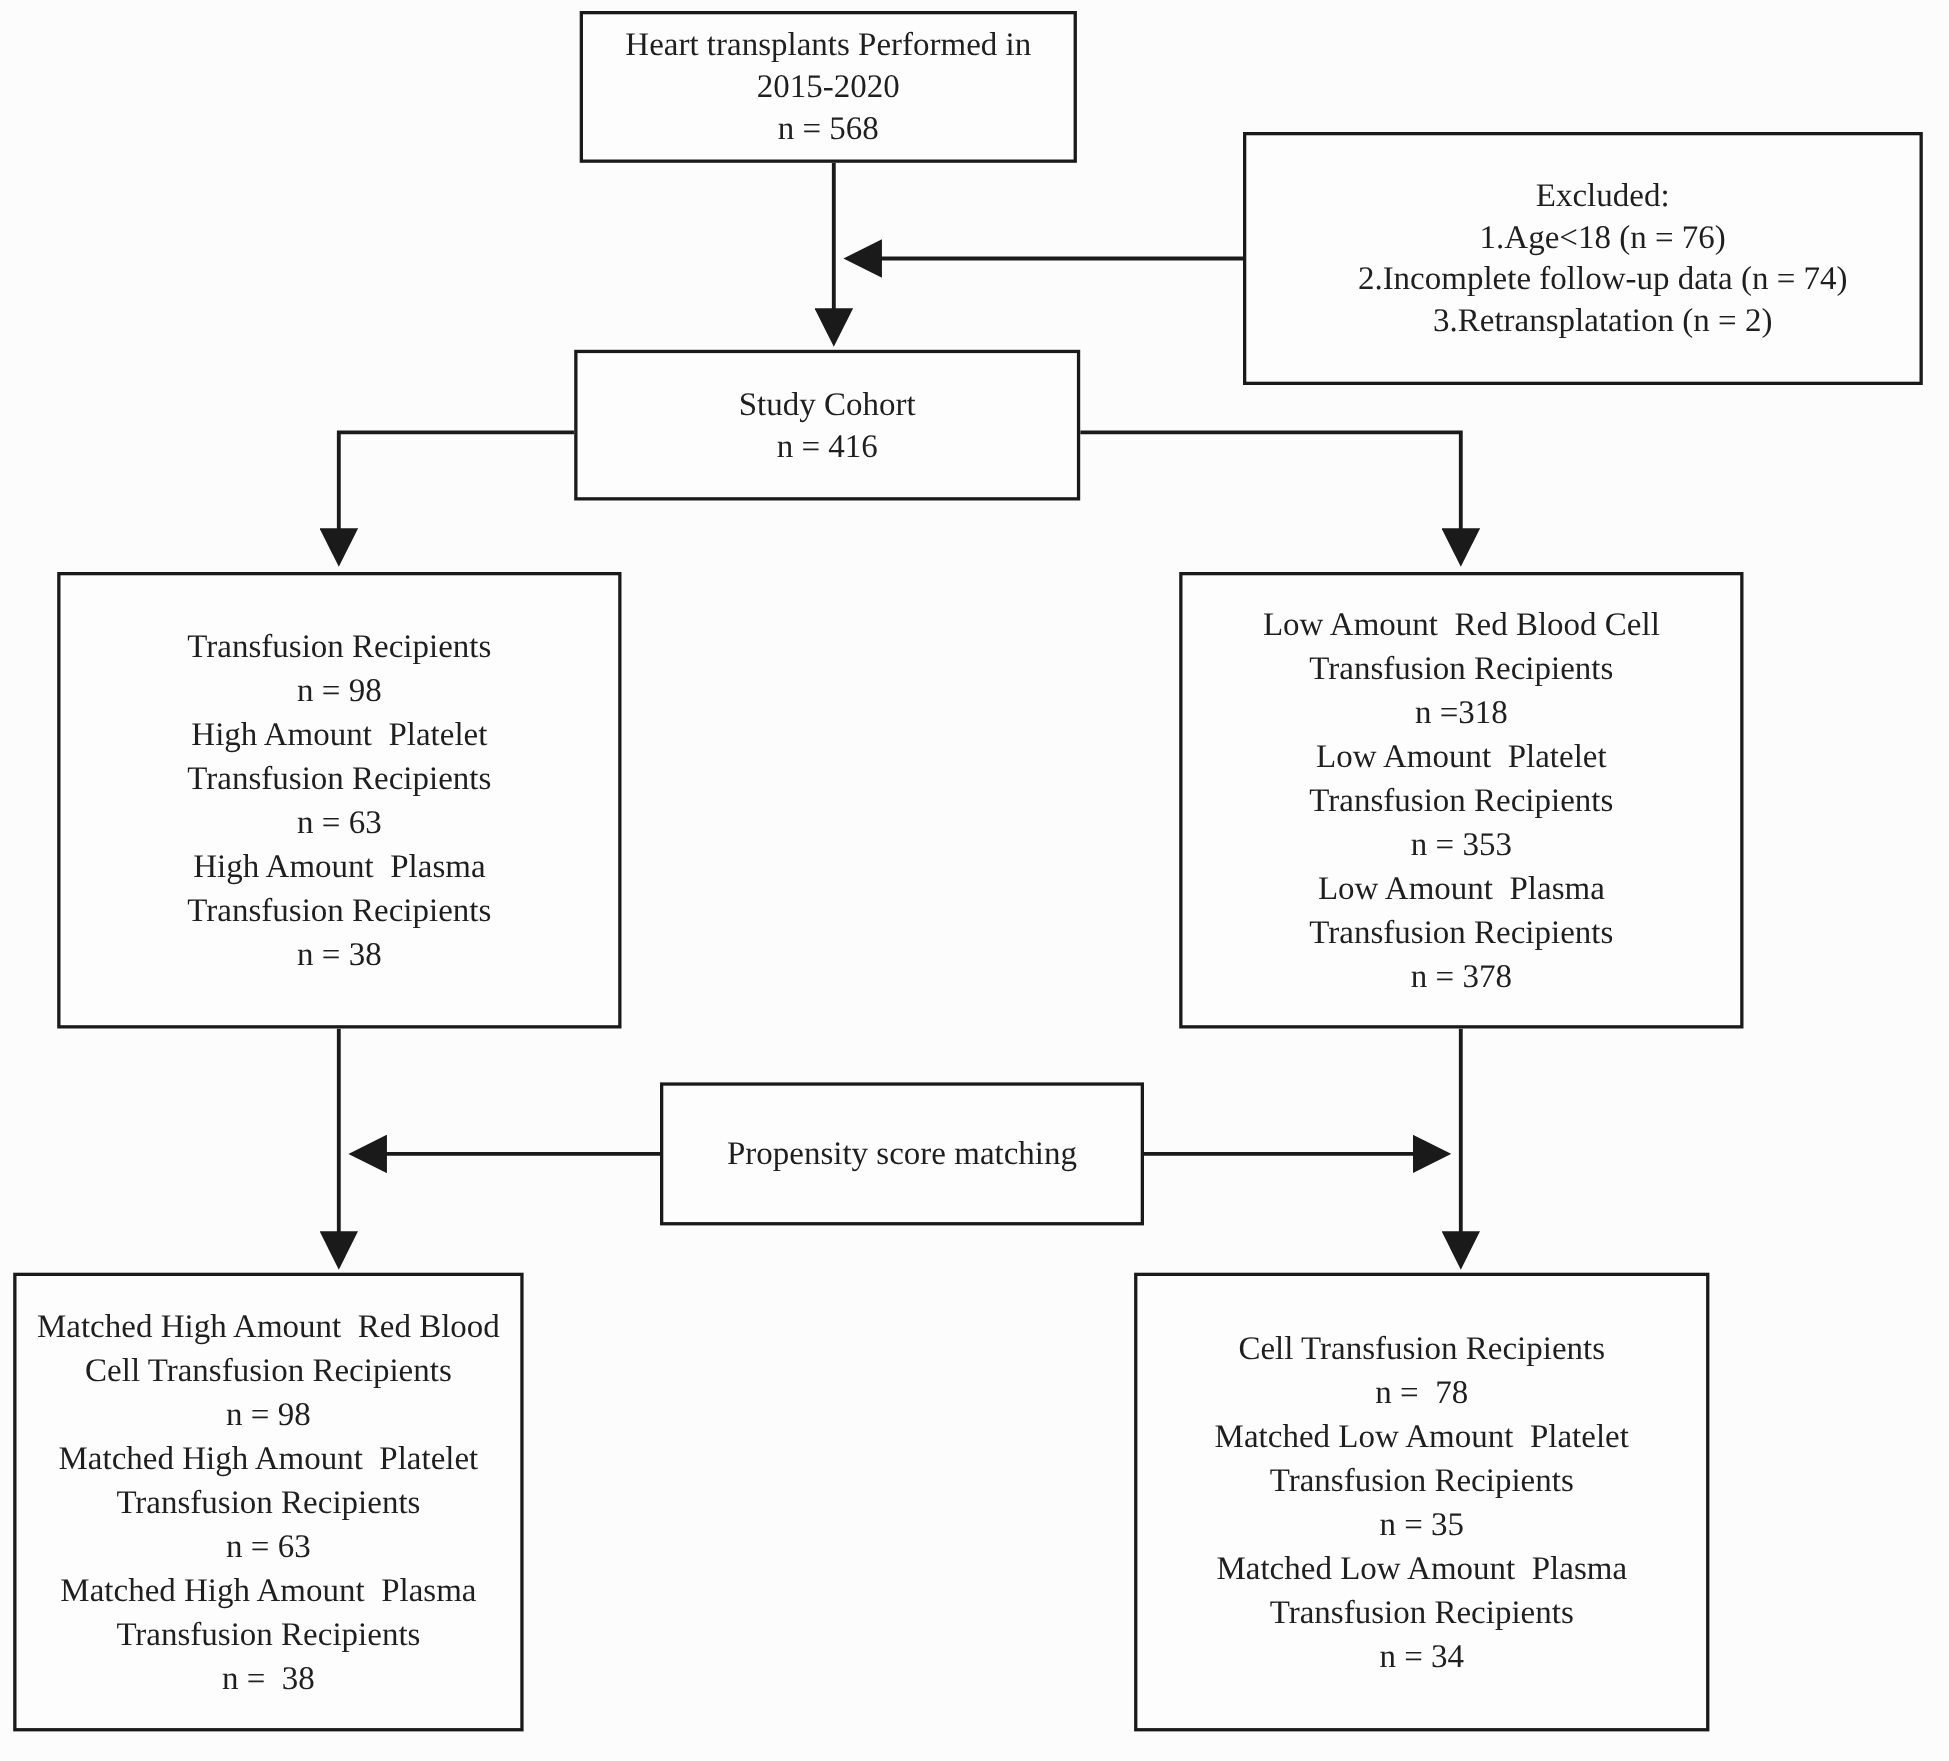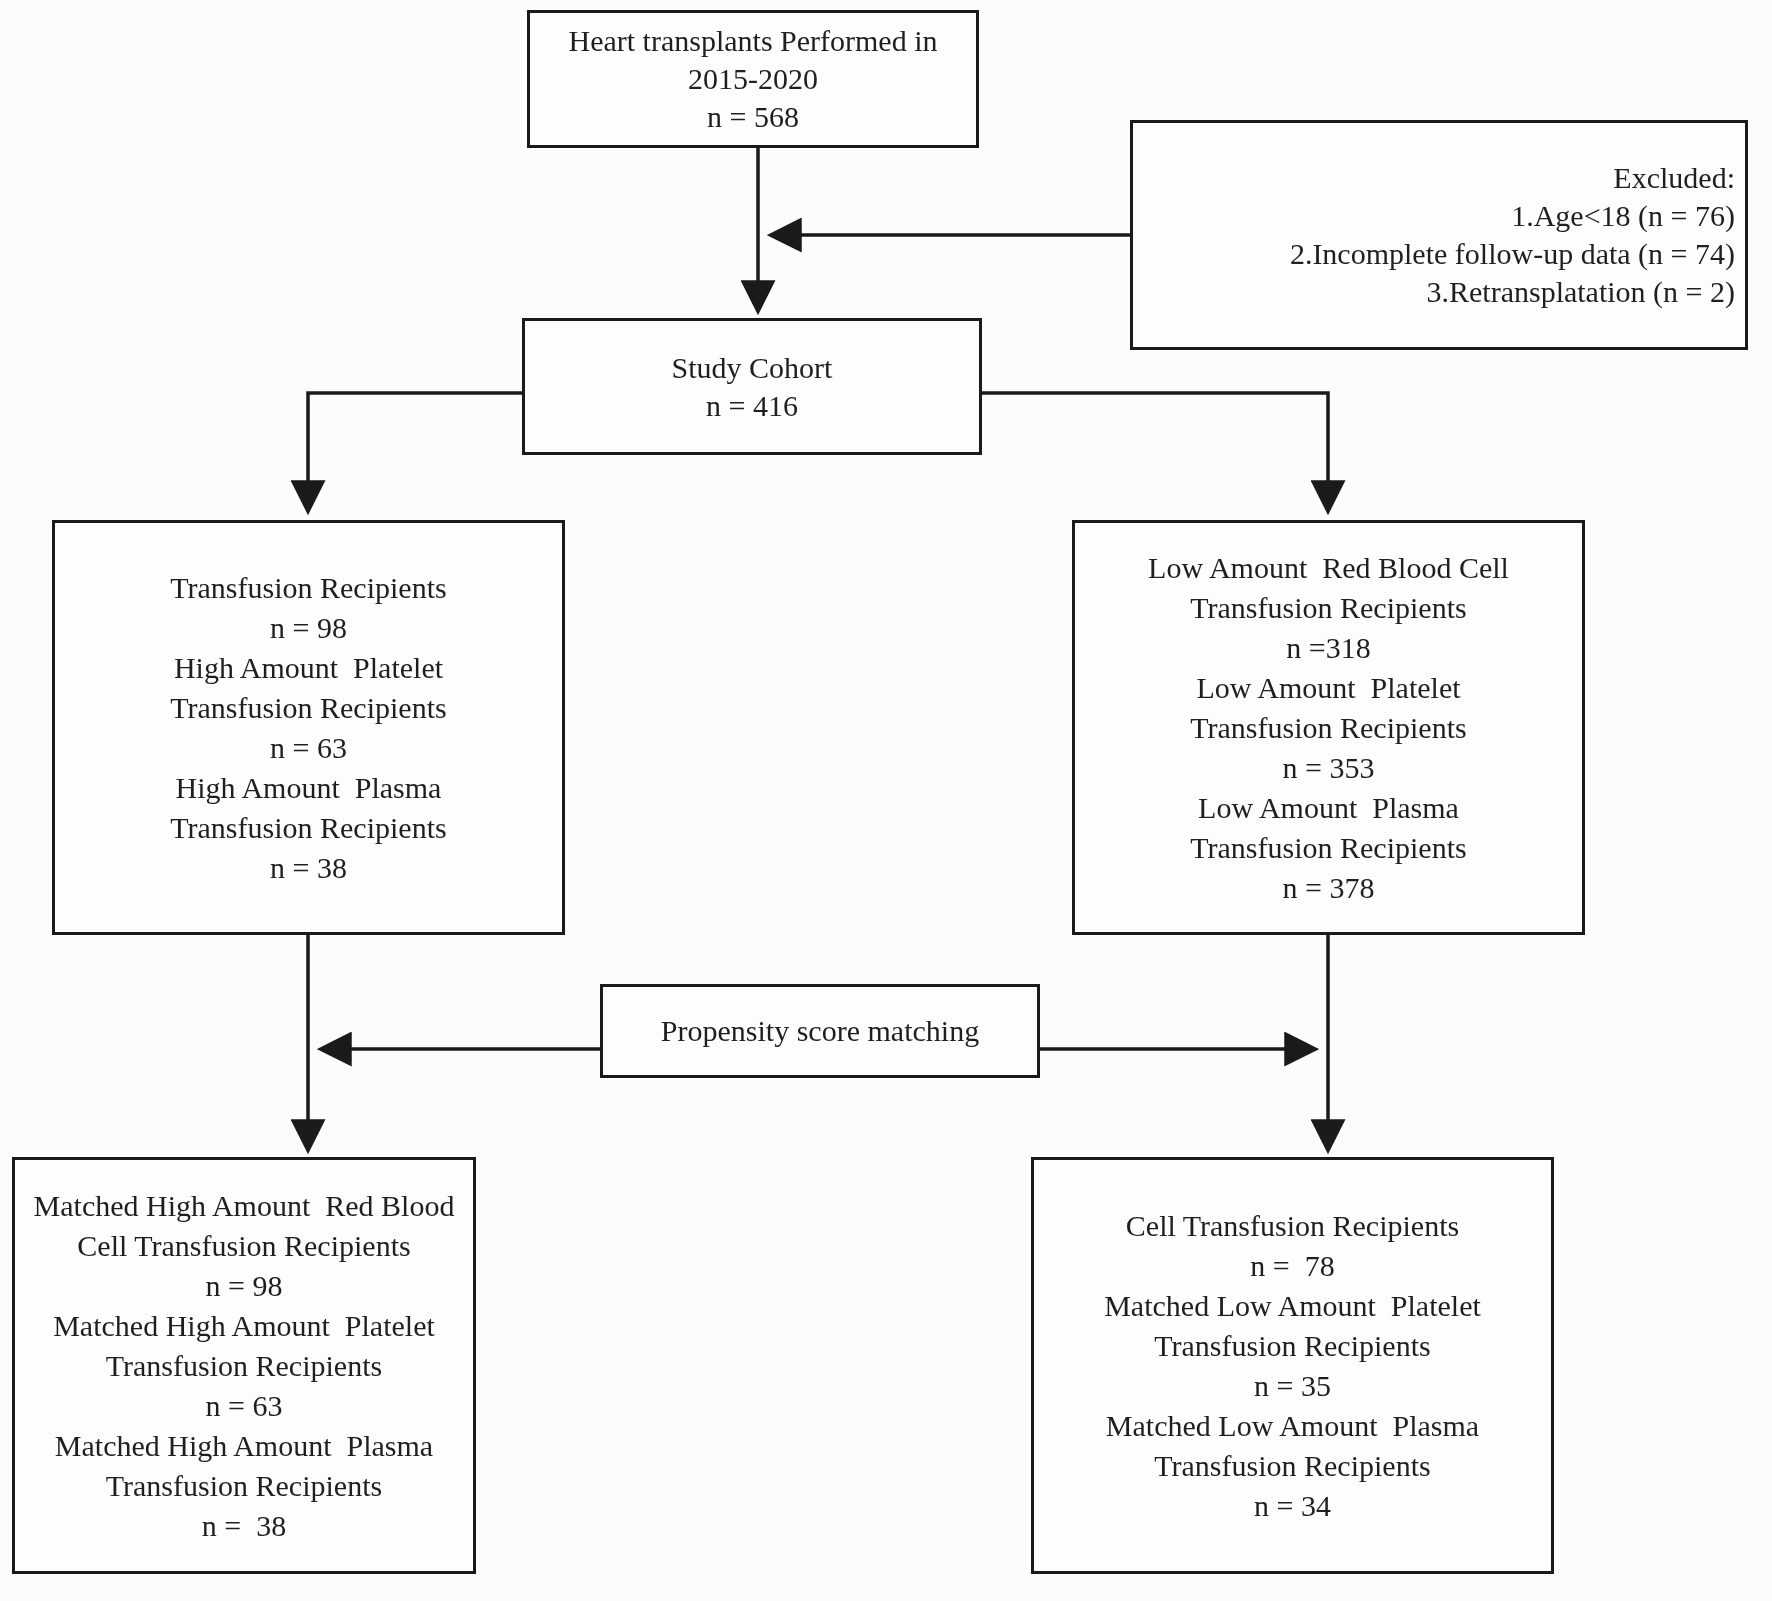--- a/index.html
+++ b/index.html
@@ -36,21 +36,21 @@
     align-items: center;
     font-size: 30px;
     text-align: left;
   }
   .box .bl {
     line-height: 40px;
     white-space: pre-wrap;
   }
   .box.compact .bl { line-height: 38px; }
   .box.left-align {
-    align-items: flex-end;
+    align-items: center;
     text-align: left;
     padding-left: 46px;
     padding-right: 10px;
   }
 </style>
 </head>
 <body>
 
 <div class="diagram">
 
@@ -104,21 +104,21 @@
     <div class="bl">Transfusion Recipients</div>
     <div class="bl">n =318</div>
     <div class="bl">Low Amount  Platelet</div>
     <div class="bl">Transfusion Recipients</div>
     <div class="bl">n = 353</div>
     <div class="bl">Low Amount  Plasma</div>
     <div class="bl">Transfusion Recipients</div>
     <div class="bl">n = 378</div>
   </div>
 
-  <div class="box" style="left:600px;top:984px;width:440px;height:94px">
+  <div class="box" style="left:600px;top:984px;width:440px;height:130px">
     <div class="bl">Propensity score matching</div>
   </div>
 
   <div class="box" style="left:12px;top:1157px;width:464px;height:417px">
     <div class="bl">Matched High Amount  Red Blood</div>
     <div class="bl">Cell Transfusion Recipients</div>
     <div class="bl">n = 98</div>
     <div class="bl">Matched High Amount  Platelet</div>
     <div class="bl">Transfusion Recipients</div>
     <div class="bl">n = 63</div>

